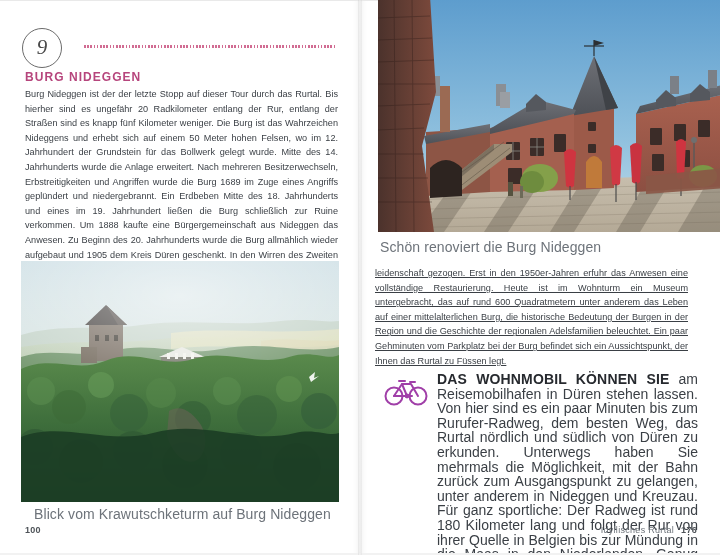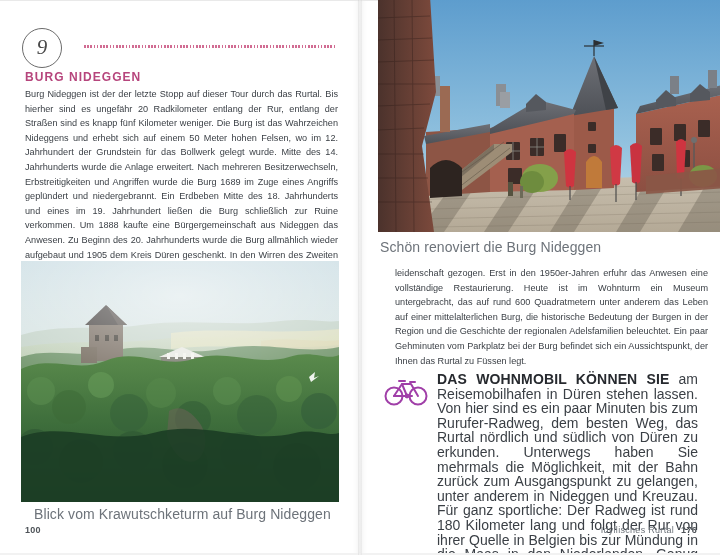--- a/index.html
+++ b/index.html
@@ -42,21 +42,21 @@
     position:absolute;left:25px;top:70px;
     font-size:12px;letter-spacing:1.05px;color:#b6457c;font-weight:600;
   }
   .body-col{
     position:absolute;
     font-size:9.15px;line-height:14.6px;color:#3a3f45;
     text-align:justify;
     -webkit-hyphens:none;hyphens:none;
   }
   .col-left-top{left:25px;top:87px;width:313px;}
-  .col-right-top{left:35px;top:18px;width:313px;}
+  .col-right-top{left:15px;top:18px;width:313px;text-decoration:underline;}
 
   
   .photo{position:absolute;overflow:hidden;background:#ccc;}
   .photo svg{display:block;width:100%;height:100%;}
   .photo-castle{left:18px;top:-4px;width:348px;height:236px;}
   .photo-valley{left:21px;top:261px;width:318px;height:241px;}
 
   .caption{
     position:absolute;font-size:14px;color:#6d737a;letter-spacing:.1px;
   }

